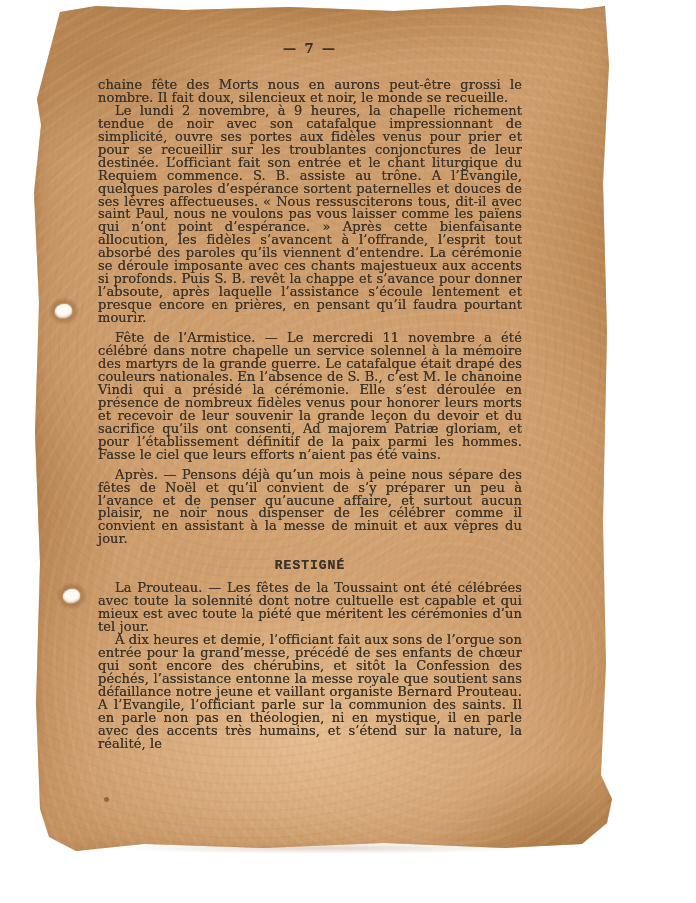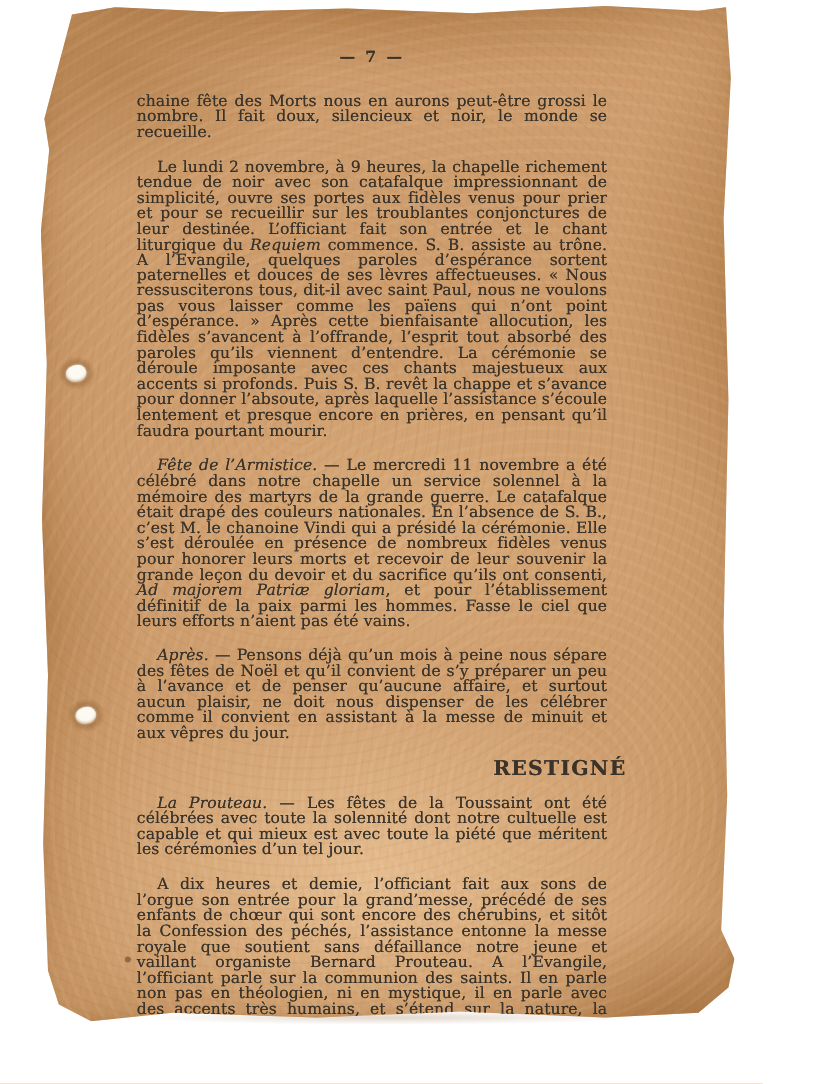--- a/index.html
+++ b/index.html
@@ -74,27 +74,27 @@
     color:#3a332a;
     font-size:13px; line-height:12.95px;
     text-align:justify;
     text-shadow:0 0 0.45px rgba(58,51,42,0.85);
     letter-spacing:0.1px;
   }
   .page-number {
     text-align:center; font-weight:bold; letter-spacing:2px;
     margin-bottom:23px; font-size:13px;
   }
-  .para { margin:16px; text-indent:17px; }
+  .para { margin:0; text-indent:17px; }
   .para.noindent { text-indent:0; }
   .para.gap { margin-top:7px; }
-  .it { font-style:italic; }
+  .it { }
   .section-heading {
-    text-align:right; font-weight:bold; letter-spacing:1px;
-    margin:14px 0 9px 0; font-size:17px;
+    text-align:center; font-weight:bold; letter-spacing:1px;
+    margin:14px 0 9px 0; font-size:13px;font-family:Liberation Mono, monospace;
   }
 </style>
 </head>
 <body>
 
 <div class="scan">
   <div class="paper-shadow"></div>
   <div class="paper">
     <div class="hole hole-top">
       <div class="tear-shading"></div>
@@ -105,20 +105,20 @@
       <div class="punch"></div>
     </div>
     <div class="speck"></div>
 
     <div class="text-area">
       <div class="page-number">— 7 —</div>
       <div>
           <p class="para noindent"><span>chaine fête des Morts nous en aurons peut-être grossi le nombre. Il fait doux, silencieux et noir, le monde se recueille.</span></p>
           <p class="para"><span>Le lundi 2 novembre, à 9 heures, la chapelle richement tendue de noir avec son catafalque impressionnant de simplicité, ouvre ses portes aux fidèles venus pour prier et pour se recueillir sur les troublantes conjonctures de leur destinée. L’officiant fait son entrée et le chant liturgique du </span><span class="it">Requiem</span><span> commence. S. B. assiste au trône. A l’Evangile, quelques paroles d’espérance sortent paternelles et douces de ses lèvres affectueuses. « Nous ressusciterons tous, dit-il avec saint Paul, nous ne voulons pas vous laisser comme les païens qui n’ont point d’espérance. » Après cette bienfaisante allocution, les fidèles s’avancent à l’offrande, l’esprit tout absorbé des paroles qu’ils viennent d’entendre. La cérémonie se déroule imposante avec ces chants majestueux aux accents si profonds. Puis S. B. revêt la chappe et s’avance pour donner l’absoute, après laquelle l’assistance s’écoule lentement et presque encore en prières, en pensant qu’il faudra pourtant mourir.</span></p>
           <p class="para gap"><span class="it">Fête de l’Armistice.</span><span> — Le mercredi 11 novembre a été célébré dans notre chapelle un service solennel à la mémoire des martyrs de la grande guerre. Le catafalque était drapé des couleurs nationales. En l’absence de S. B., c’est M. le chanoine Vindi qui a présidé la cérémonie. Elle s’est déroulée en présence de nombreux fidèles venus pour honorer leurs morts et recevoir de leur souvenir la grande leçon du devoir et du sacrifice qu’ils ont consenti, </span><span class="it">Ad majorem Patriæ gloriam</span><span>, et pour l’établissement définitif de la paix parmi les hommes. Fasse le ciel que leurs efforts n’aient pas été vains.</span></p>
-          <p class="para gap"><span class="it">Après.</span><span> — Pensons déjà qu’un mois à peine nous sépare des fêtes de Noël et qu’il convient de s’y préparer un peu à l’avance et de penser qu’aucune affaire, et surtout aucun plaisir, ne doit nous dispenser de les célébrer comme il convient en assistant à la messe de minuit et aux vêpres du jour.</span></p>
+          <p class="para gap"><span class="it">Après.</span><span> — Pensons déjà qu’un mois à peine nous sépare des fêtes de Noël et qu’il convient de s’y préparer un peu à l’avance et de penser qu’aucune affaire, et surtout aucun plaisir, ne noir nous dispenser de les célébrer comme il convient en assistant à la messe de minuit et aux vêpres du jour.</span></p>
           <div class="section-heading">RESTIGNÉ</div>
           <p class="para"><span class="it">La Prouteau.</span><span> — Les fêtes de la Toussaint ont été célébrées avec toute la solennité dont notre cultuelle est capable et qui mieux est avec toute la piété que méritent les cérémonies d’un tel jour.</span></p>
           <p class="para"><span>A dix heures et demie, l’officiant fait aux sons de l’orgue son entrée pour la grand’messe, précédé de ses enfants de chœur qui sont encore des chérubins, et sitôt la Confession des péchés, l’assistance entonne la messe royale que soutient sans défaillance notre jeune et vaillant organiste Bernard Prouteau. A l’Evangile, l’officiant parle sur la communion des saints. Il en parle non pas en théologien, ni en mystique, il en parle avec des accents très humains, et s’étend sur la nature, la réalité, le</span></p>
         </div>
     </div>
   </div>
 </div>
 
 </body></html>

